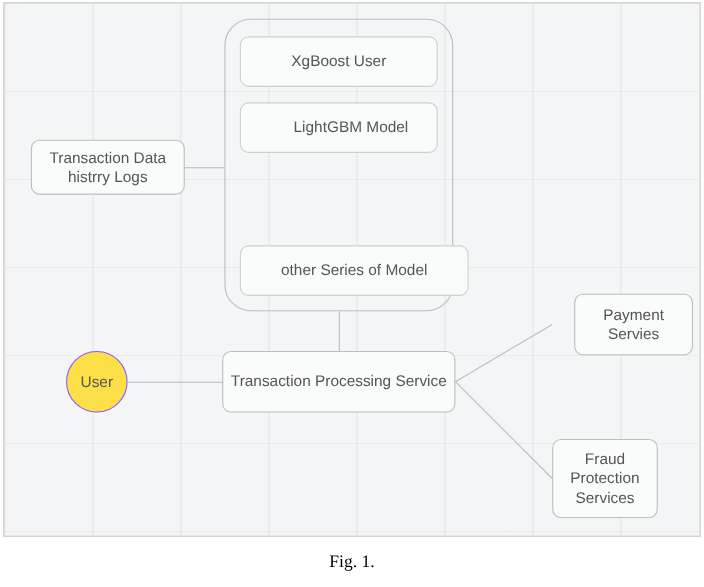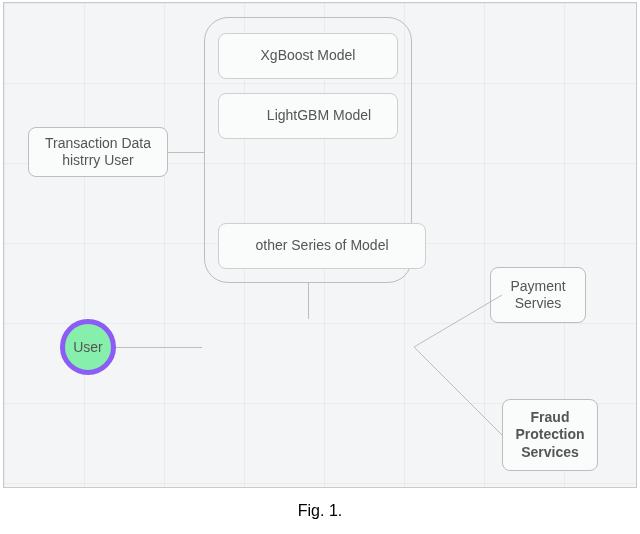--- a/index.html
+++ b/index.html
@@ -60,73 +60,74 @@
     font-size: 14px;
   }
 
   .big-group {
     border: 1px solid #bdbdbd;
     border-radius: 24px;
     background: transparent;
   }
 
   .circle-node {
-    background: #86efac;
-    border: 5px solid #8b5cf6;
+    background: #fde047;
+    border: 1px solid #8b5cf6;
     border-radius: 50%;
     display: flex;
     align-items: center;
     justify-content: center;
     font-size: 14px;
     color: #555;
   }
 
   .connector {
     background: #bdbdbd;
   }
   .connector.h { height: 1px; }
   .connector.v { width: 1px; }
 
   .caption {
     margin-top: 14px;
-    font-family: Liberation Sans, sans-serif;
+    font-family: Liberation Serif, serif;
     font-size: 16px;
     color: #000;
   }
 </style>
 </head>
 <body>
 
 <div class="figure-wrap">
   <div class="canvas">
     <div class="grid"></div>
 
     <div class="big-group" style="left:200px; top:14px; width:208px; height:266px;"></div>
 
-    <div class="node inner" style="left:214px; top:30px; width:180px; height:46px;">XgBoost Model</div>
+    <div class="node inner" style="left:214px; top:30px; width:180px; height:46px;">XgBoost User</div>
 
     <div class="node inner" style="left:214px; top:90px; width:180px; height:46px;padding-left:28px;">LightGBM Model</div>
 
 
     <div class="node inner" style="left:214px; top:220px; width:208px; height:46px;">other Series of Model</div>
 
-    <div class="node" style="left:24px; top:124px; width:140px; height:50px;">Transaction Data histrry User</div>
+    <div class="node" style="left:24px; top:124px; width:140px; height:50px;">Transaction Data histrry Logs</div>
 
     <div class="connector h" style="left:164px; top:149px; width:36px;"></div>
 
     <div class="connector v" style="left:304px; top:280px; height:36px;"></div>
 
+    <div class="node" style="left:198px; top:316px; width:212px; height:56px;">Transaction Processing Service</div>
 
     <div class="circle-node" style="left:56px; top:316px; width:56px; height:56px;">User</div>
 
     <div class="connector h" style="left:112px; top:344px; width:86px;"></div>
 
-    <div class="node" style="left:486px; top:264px; width:96px; height:56px;">Payment Servies</div>
+    <div class="node" style="left:518px; top:264px; width:108px; height:56px;">Payment Servies</div>
 
-    <div class="node" style="left:498px; top:396px; width:96px; height:72px;font-weight:bold;">Fraud Protection Services</div>
+    <div class="node" style="left:498px; top:396px; width:96px; height:72px;">Fraud Protection Services</div>
 
     <svg style="position:absolute; left:0; top:0; width:632px; height:484px; pointer-events:none;">
       <line x1="410" y1="344" x2="498" y2="292" stroke="#bdbdbd" stroke-width="1"></line>
       <line x1="410" y1="344" x2="498" y2="432" stroke="#bdbdbd" stroke-width="1"></line>
     </svg>
 
   </div>
 
   <div class="caption">Fig. 1.</div>
 </div>

